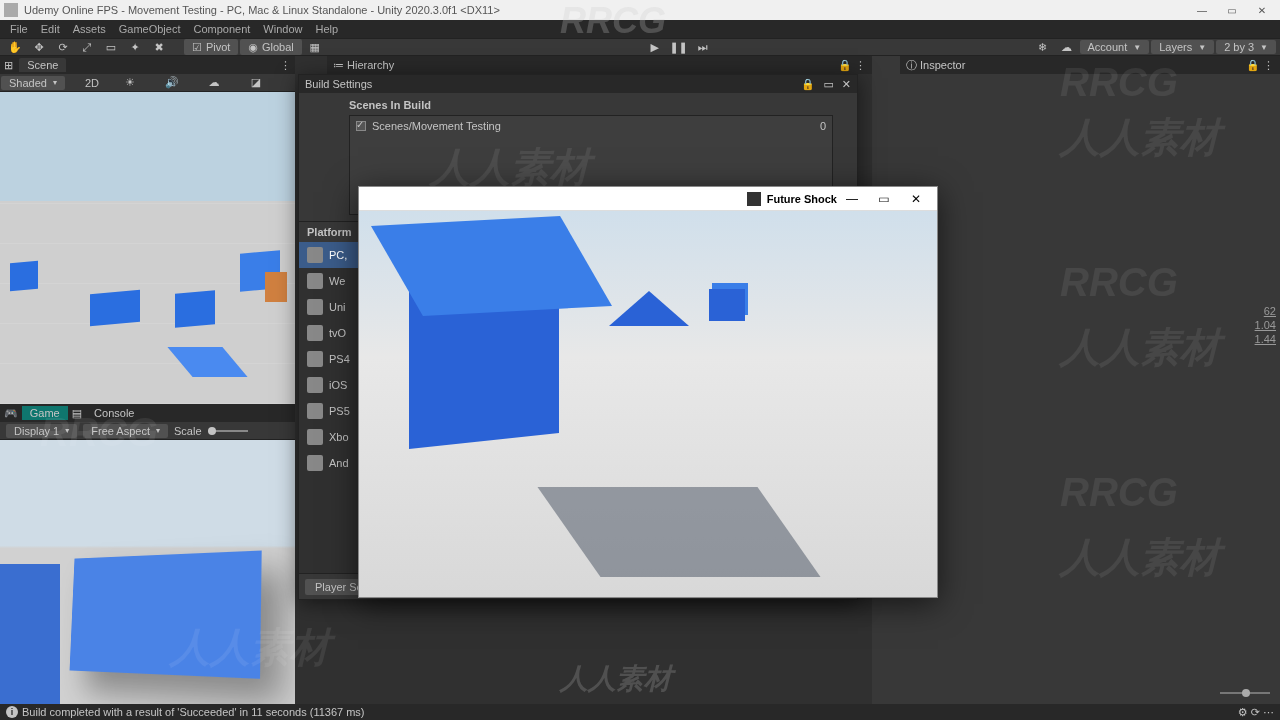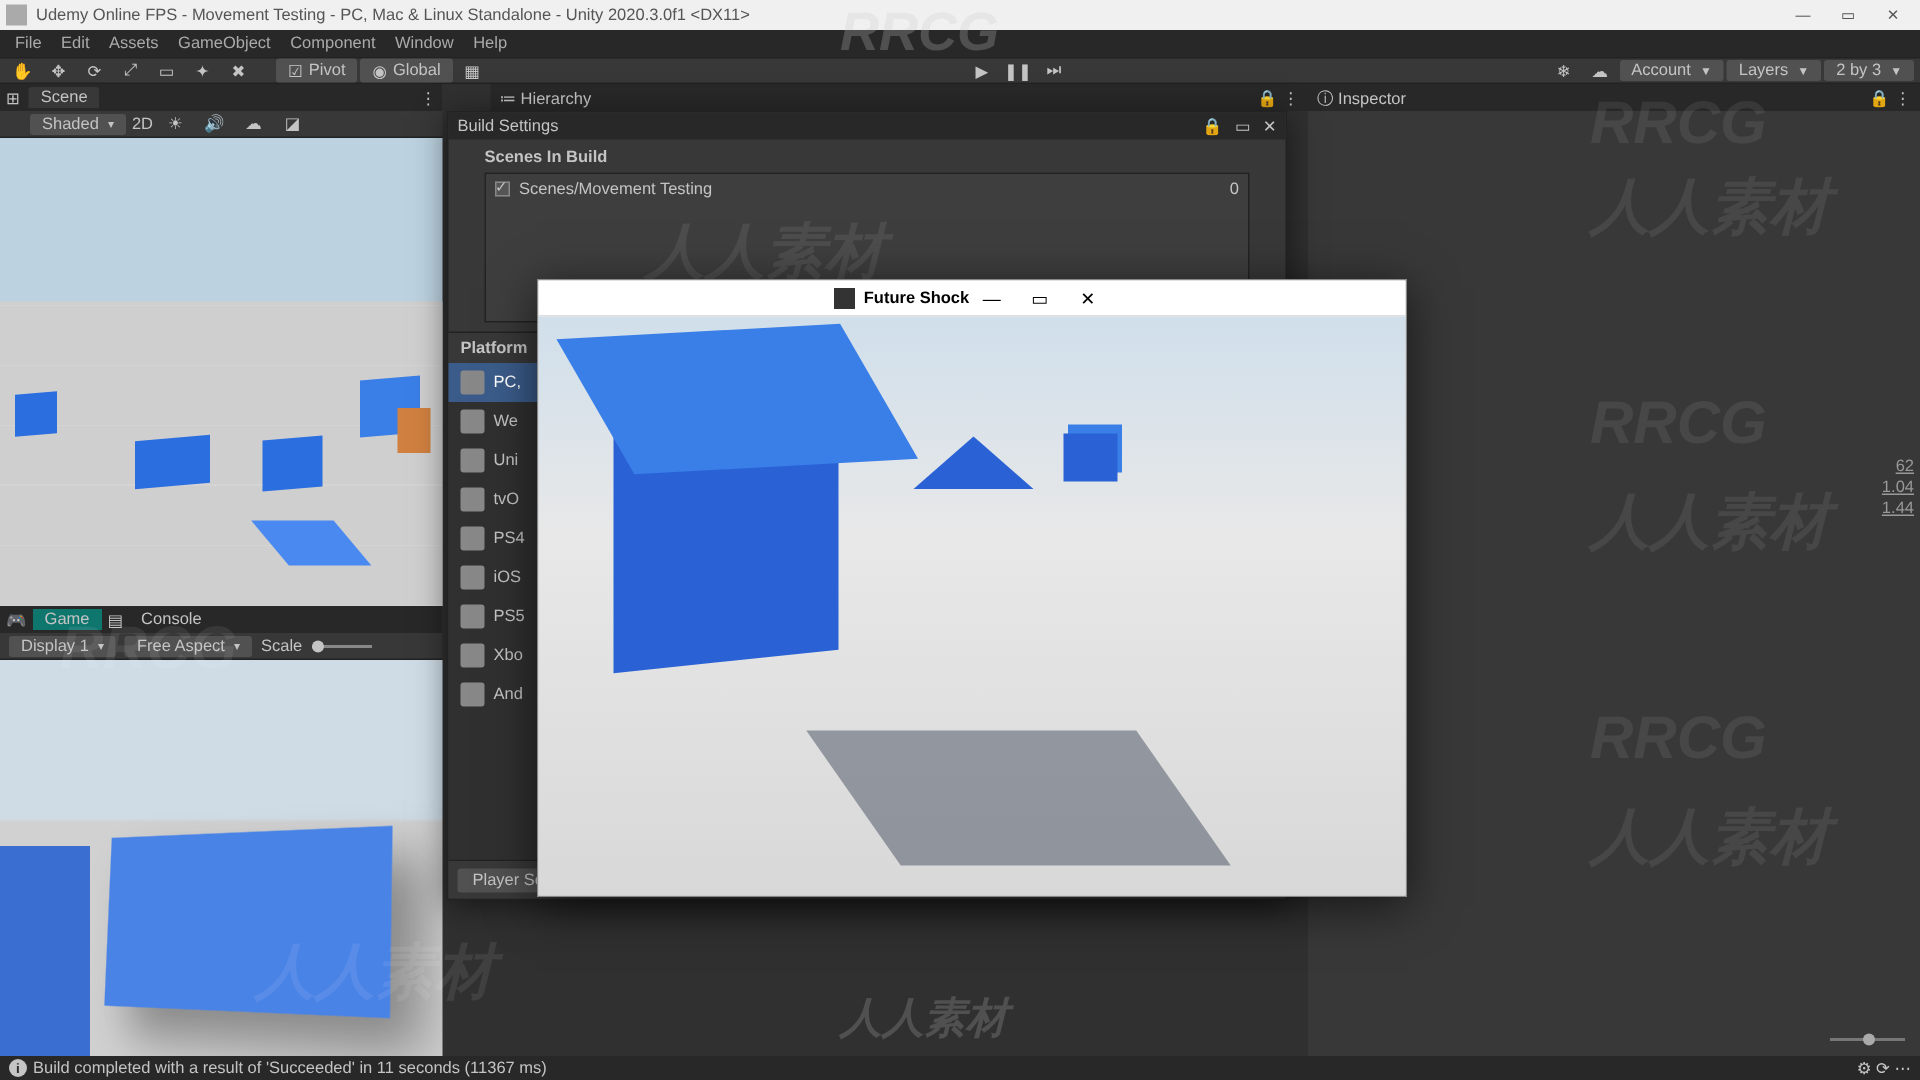--- a/index.html
+++ b/index.html
@@ -13,54 +13,54 @@
 .toolbar { height:18px; background:#383838; display:flex; align-items:center; padding:0 4px; gap:2px; border-top:1px solid #222; border-bottom:1px solid #222; }
 .tool-ico { width:22px; height:18px; display:flex; align-items:center; justify-content:center; color:#c4c4c4; }
 .tool-btn { height:16px; padding:0 8px; background:#515151; border-radius:2px; display:flex; align-items:center; gap:4px; color:#c4c4c4; }
 .spacer { flex:1; }
 .drop { background:#515151; padding:1px 8px; border-radius:2px; display:flex; align-items:center; gap:6px; }
 .drop .caret { font-size:8px; }
 
 .body-area { display:flex; height:calc(100% - 20px - 18px - 18px - 16px); }
 .left-col { width:295px; display:flex; flex-direction:column; }
 .center-col { width:577px; display:flex; flex-direction:column; background:#303030; }
-.right-col { flex:1; display:flex; flex-direction:column; background:#383838; }
+.right-col { flex:1; display:flex; flex-direction:column; background:#383838;margin-left:28px; }
 .panel-tab { height:18px; background:#282828; display:flex; align-items:center; padding:0 4px; gap:6px; color:#c4c4c4; }
 .panel-tab .tab { background:#383838; padding:1px 8px; border-radius:2px 2px 0 0; }
-.scene-bar { height:18px; background:#383838; display:flex; align-items:center; gap:4px; padding:0 20px; font-size:10px; border-bottom:1px solid #222;}
+.scene-bar { height:18px; background:#383838; display:flex; align-items:center; gap:20px; padding:0 1px; font-size:10px; border-bottom:1px solid #222;}
 .scene-view { background:linear-gradient(#bcd2e0 35%,#d0d0d0 36%); position:relative; height:312px; overflow:hidden;}
 .ground { position:absolute; left:0; right:0; top:35%; bottom:0; background:repeating-linear-gradient(0deg,#d4d4d4 0 1px,#cfcfcf 1px 40px),repeating-linear-gradient(90deg,#d4d4d4 0 1px,#cfcfcf 1px 40px); }
 .cube { position:absolute; background:#2a6ee0; transform:skewY(-5deg); }
 .game-tabs { height:18px; background:#282828; display:flex; align-items:center; padding:0 4px; gap:4px; }
 .game-tabs .tab { padding:1px 8px; }
 .game-tabs .tab.active { background:#0f766e; }
 .game-opt { height:18px; background:#383838; display:flex; align-items:center; gap:6px; padding:0 6px; font-size:10px; border-bottom:1px solid #222;}
 .game-view { flex:1; background:#454545; position:relative; overflow:hidden; background:linear-gradient(#cfdce6 40%,#d1d1d1 41%);}
 .big-cube { position:absolute; left:60px; bottom:30px; width:200px; height:120px; background:#4a83e6; transform:perspective(500px) rotateY(-20deg) rotateX(5deg); box-shadow:20px 20px 30px rgba(0,0,0,.35);}
 .statusbar { height:16px; background:#282828; color:#c4c4c4; display:flex; align-items:center; padding:0 6px; font-size:11px; justify-content:space-between;}
 
 .build-win { position:absolute; left:298px; top:74px; width:560px; height:526px; background:#383838; border:1px solid #222; display:flex; flex-direction:column; box-shadow:0 4px 20px rgba(0,0,0,.5);}
 .build-tit { height:18px; background:#282828; display:flex; align-items:center; justify-content:space-between; padding:0 6px;}
 .build-tit .icons { display:flex; gap:8px; font-size:10px; }
-.scenes-build { padding:6px 24px; color:#c4c4c4; display:flex; flex-direction:column; gap:4px;}
+.scenes-build { padding:6px 24px; color:#c4c4c4; display:flex; flex-direction:column; gap:4px;margin-left:26px;}
 .scenes-build .h { font-weight:bold; font-size:11px; }
 .scenes-build .item { display:flex; justify-content:space-between; align-items:center;text-align:right; }
 .scenes-area { height:100px; background:#3e3e3e; border:1px solid #222;}
 .platform-area { display:flex; flex:1; border-top:1px solid #222;}
 .plat-list { width:150px; background:#303030; display:flex; flex-direction:column;}
 .plat-list .ph { padding:4px 8px; font-weight:bold; background:#383838; }
 .plat-list .pi { padding:5px 8px; display:flex; align-items:center; gap:6px; }
 .plat-list .pi.sel { background:#3b5c8a; color:#fff;}
 .plat-list .pico { width:16px; height:16px; background:#888; border-radius:2px; display:inline-block; }
 .plat-det { flex:1; background:#383838; padding:6px;}
 .build-foot { height:26px; background:#383838; display:flex; align-items:center; padding:0 6px; border-top:1px solid #222;}
 .gbtn { background:#515151; padding:2px 10px; border-radius:2px; }
 
 .fs-win { position:absolute; left:358px; top:186px; width:580px; height:412px; background:#fff; border:1px solid #888; display:flex; flex-direction:column; box-shadow:0 6px 30px rgba(0,0,0,.6); z-index:50;}
-.fs-tit { height:24px; background:#fff; display:flex; align-items:center; justify-content:center; padding:4px 6px; color:#000; border-bottom:1px solid #ddd;}
+.fs-tit { height:24px; background:#fff; display:flex; align-items:center; justify-content:flex-end; padding:4px 6px; color:#000; border-bottom:1px solid #ddd;}
 .fs-tit .l { display:flex; align-items:center; gap:6px;}
 .fs-tit .r { display:flex; gap:2px;}
 .fs-btn { width:30px; height:22px; display:flex; align-items:center; justify-content:center; color:#000; font-size:12px;}
 .fs-body { flex:1; background:linear-gradient(#d0dfeb 0%,#e8e8e8 38%,#d8d8d8 100%); position:relative; overflow:hidden;}
 .fs-cube-big { position:absolute; left:20px; top:10px; width:210px; height:200px;}
 .fs-cube-big .face1{ position:absolute; left:30px; top:50px; width:150px; height:170px; background:#2a62d6; transform:skewY(-6deg);}
 .fs-cube-big .face2{ position:absolute; left:15px; top:0px; width:195px; height:90px; background:#3a7ee8; transform:skewX(30deg) skewY(-3deg);}
 .fs-tri { position:absolute; left:250px; top:80px; width:0; height:0; border-left:40px solid transparent; border-right:40px solid transparent; border-bottom:35px solid #2a62d6;}
 .fs-cube-sm { position:absolute; left:350px; top:78px; width:36px; height:32px; background:#2a62d6; box-shadow:3px -6px 0 #3a7ee8;}
 .fs-shadow { position:absolute; left:210px; bottom:20px; width:220px; height:90px; background:rgba(70,80,95,.5); transform:skewX(35deg);}

